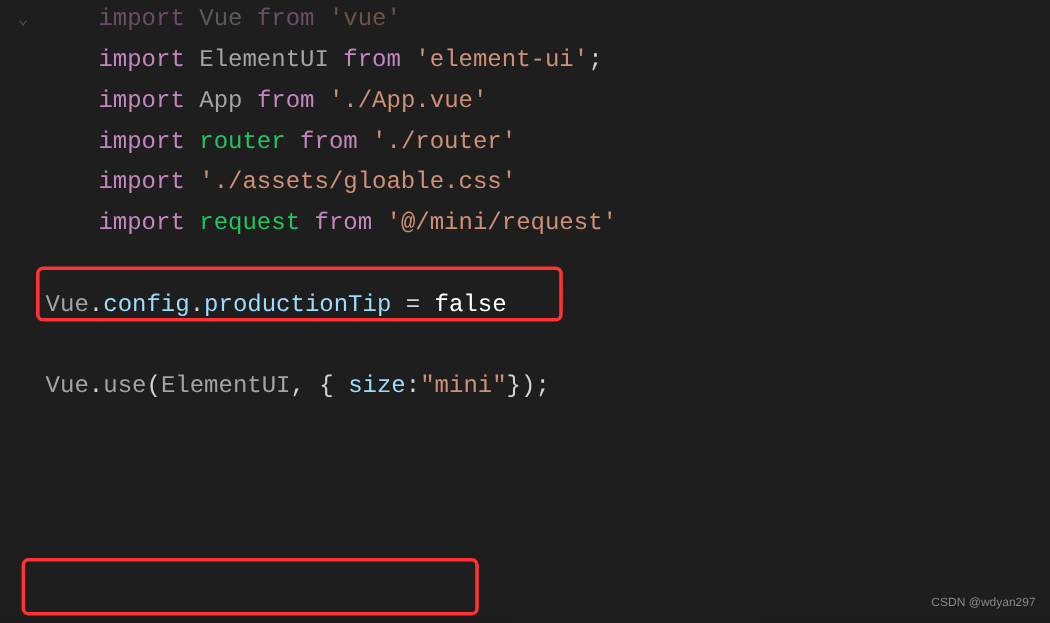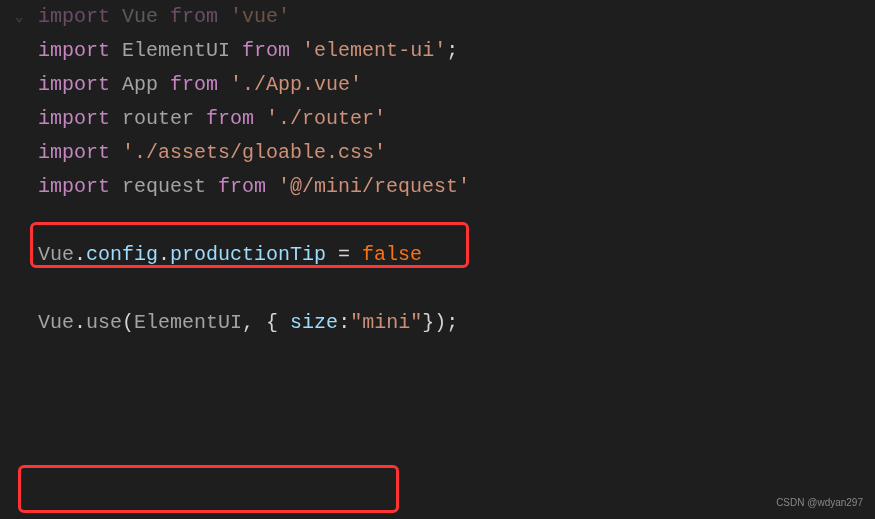--- a/index.html
+++ b/index.html
@@ -24,28 +24,28 @@
       position: relative;
       padding-left: 28px;
     }
     .fold-arrow {
       position: absolute;
       left: 5px;
       color: #858585;
       font-size: 14px;
       top: 6px;
     }
-    .kw-import { color: #c586c0; }
+    .kw-import { color: #c586c0; margin-left: 44px; }
     .kw-from { color: #c586c0; }
-    .ident { color: #a3a3a3; }
+    .ident { color: #22c55e; }
     .class-name { color: #a3a3a3; }
     .string { color: #ce9178; text-align: right; }
     .punct { color: #d4d4d4; }
     .prop { color: #9cdcfe; }
-    .const-false { color: #f97316; text-align: right; }
+    .const-false { color: #ffffff; text-align: right; }
     .method { color: #a3a3a3; }
     .highlight-box {
       border: 3px solid #ff3333;
       border-radius: 6px;
       position: absolute;
       pointer-events: none;
     }
     .box1 {
       left: 30px;
       top: 222px;

